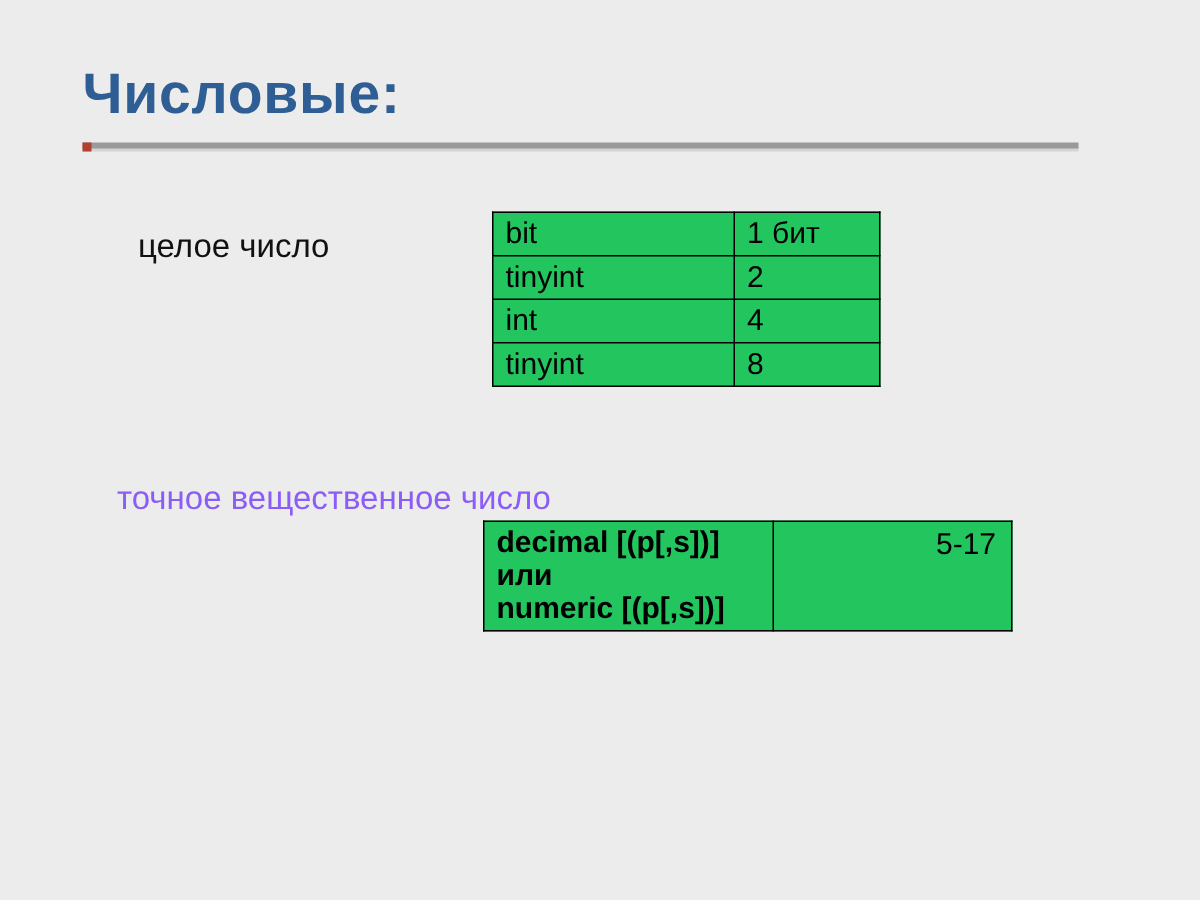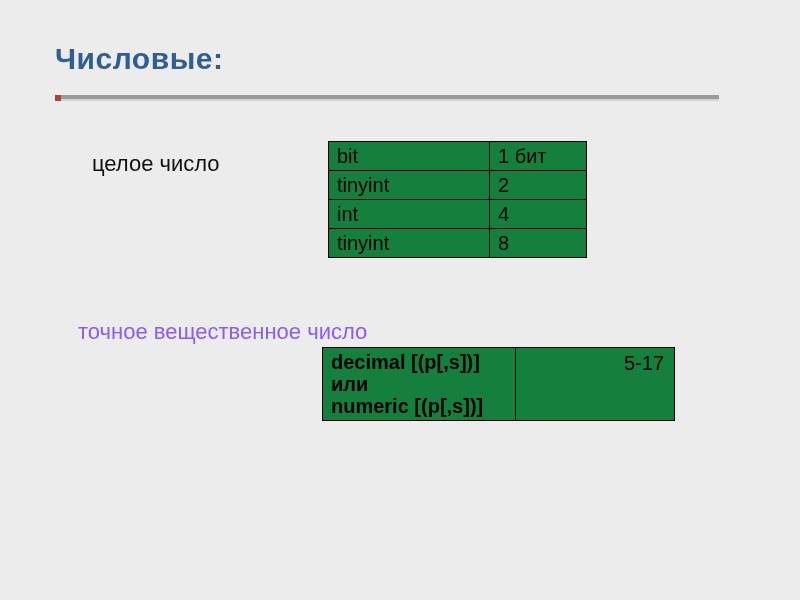--- a/index.html
+++ b/index.html
@@ -15,21 +15,21 @@
     position: relative;
     width: 800px;
     height: 600px;
     background: #ececec;
   }
   .title {
     position: absolute;
     left: 55px;
     top: 42px;
     color: #2f5e94;
-    font-size: 30px;
+    font-size: 38px;
     font-weight: bold;
     letter-spacing: 0.5px;
   }
   .underline {
     position: absolute;
     left: 55px;
     top: 95px;
     width: 664px;
     height: 4px;
     background: #9a9a9a;
@@ -54,21 +54,21 @@
   .label-decimal {
     position: absolute;
     left: 78px;
     top: 319px;
     font-size: 22px;
     color: #8b5cf6;
   }
   table.data {
     position: absolute;
     border-collapse: collapse;
-    background: #15803d;
+    background: #22c55e;
     font-size: 20px;
   }
   table.data td {
     border: 1px solid #000;
     padding: 3px 10px 3px 8px;
     height: 22px;
     line-height: 22px;
   }
   .int-table {
     left: 328px;

